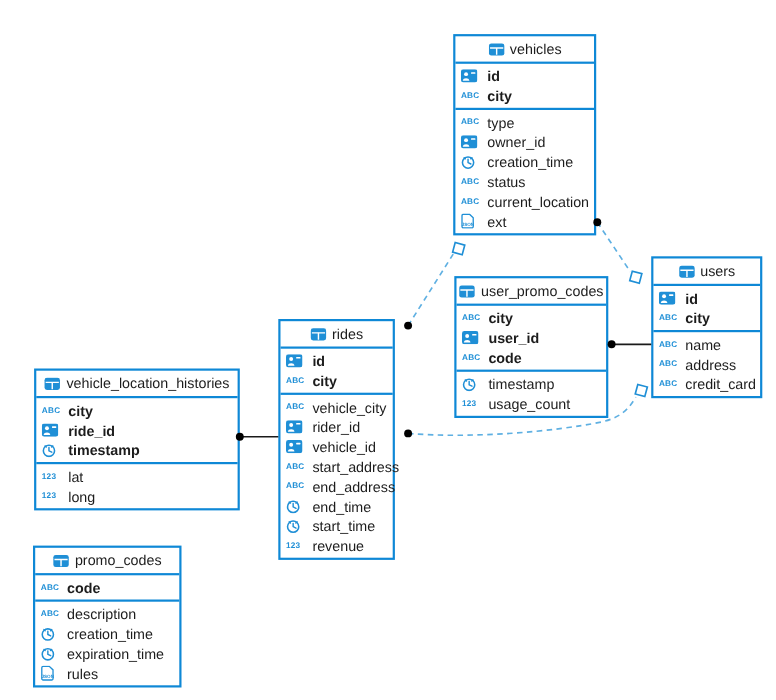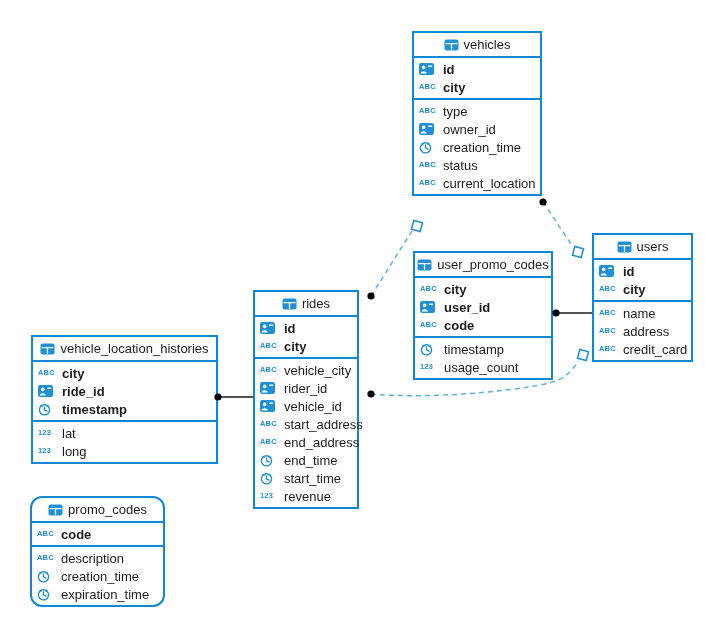--- a/index.html
+++ b/index.html
@@ -119,20 +119,29 @@
             <span class="txticon">ABC</span>
           </span>
           <span class="fname">status</span>
         </div>
         <div class="row">
           <span class="icon">
             <span class="txticon">ABC</span>
           </span>
           <span class="fname">current_location</span>
         </div>
+        <div class="row">
+          <span class="icon">
+            <svg width="13" height="14" viewBox="0 0 13 14">
+              <path d="M2.2 0.8 h5.6 l3.4 3.2 v8 a1.2 1.2 0 0 1 -1.2 1.2 h-7.8 a1.2 1.2 0 0 1 -1.2 -1.2 v-10 a1.2 1.2 0 0 1 1.2 -1.2 z" fill="#fff" stroke="#1f8fd6" stroke-width="1.2"></path>
+              <text x="6.4" y="11.2" font-size="4.2" font-weight="bold" fill="#1f8fd6" text-anchor="middle" font-family="Liberation Sans, sans-serif">JSON</text>
+            </svg>
+          </span>
+          <span class="fname">ext</span>
+        </div>
       </div>
     </div>
     <div class="table" style="left: 413px; top: 251px; width: 140px;">
       <div class="title-row">
         <span class="icon" style="width:15px;min-width:15px">
           <svg width="15" height="12" viewBox="0 0 15 12">
             <rect x="0.5" y="0.5" width="14" height="11" rx="2.2" fill="#1f8fd6"></rect>
             <line x1="1.5" y1="4.6" x2="13.5" y2="4.6" stroke="#fff" stroke-width="1.3"></line>
             <line x1="7.5" y1="4.6" x2="7.5" y2="10.8" stroke="#fff" stroke-width="1.3"></line>
           </svg>
@@ -381,21 +390,21 @@
           <span class="fname">lat</span>
         </div>
         <div class="row">
           <span class="icon">
             <span class="txticon">123</span>
           </span>
           <span class="fname">long</span>
         </div>
       </div>
     </div>
-    <div class="table" style="left: 30px; top: 496px; width: 135px; border-radius: 12px;">
+    <div class="table" style="left: 30px; top: 496px; width: 135px;">
       <div class="title-row">
         <span class="icon" style="width:15px;min-width:15px">
           <svg width="15" height="12" viewBox="0 0 15 12">
             <rect x="0.5" y="0.5" width="14" height="11" rx="2.2" fill="#1f8fd6"></rect>
             <line x1="1.5" y1="4.6" x2="13.5" y2="4.6" stroke="#fff" stroke-width="1.3"></line>
             <line x1="7.5" y1="4.6" x2="7.5" y2="10.8" stroke="#fff" stroke-width="1.3"></line>
           </svg>
         </span>
         <span>promo_codes</span>
       </div>
@@ -426,16 +435,25 @@
         </div>
         <div class="row">
           <span class="icon">
             <svg width="13" height="13" viewBox="0 0 13 13">
               <circle cx="6.5" cy="6.8" r="5.1" fill="none" stroke="#1f8fd6" stroke-width="1.4"></circle>
               <path d="M6.5 3.8 L6.5 6.8 L9.1 8.1" fill="none" stroke="#1f8fd6" stroke-width="1.3" stroke-linecap="round"></path>
               <path d="M2.9 2.3 L4.1 3.4 M10.1 2.3 L8.9 3.4" stroke="#1f8fd6" stroke-width="1.2" stroke-linecap="round"></path>
             </svg>
           </span>
           <span class="fname">expiration_time</span>
+        </div>
+        <div class="row">
+          <span class="icon">
+            <svg width="13" height="14" viewBox="0 0 13 14">
+              <path d="M2.2 0.8 h5.6 l3.4 3.2 v8 a1.2 1.2 0 0 1 -1.2 1.2 h-7.8 a1.2 1.2 0 0 1 -1.2 -1.2 v-10 a1.2 1.2 0 0 1 1.2 -1.2 z" fill="#fff" stroke="#1f8fd6" stroke-width="1.2"></path>
+              <text x="6.4" y="11.2" font-size="4.2" font-weight="bold" fill="#1f8fd6" text-anchor="middle" font-family="Liberation Sans, sans-serif">JSON</text>
+            </svg>
+          </span>
+          <span class="fname">rules</span>
         </div>
       </div>
     </div>
   </div>
 
 </body></html>

